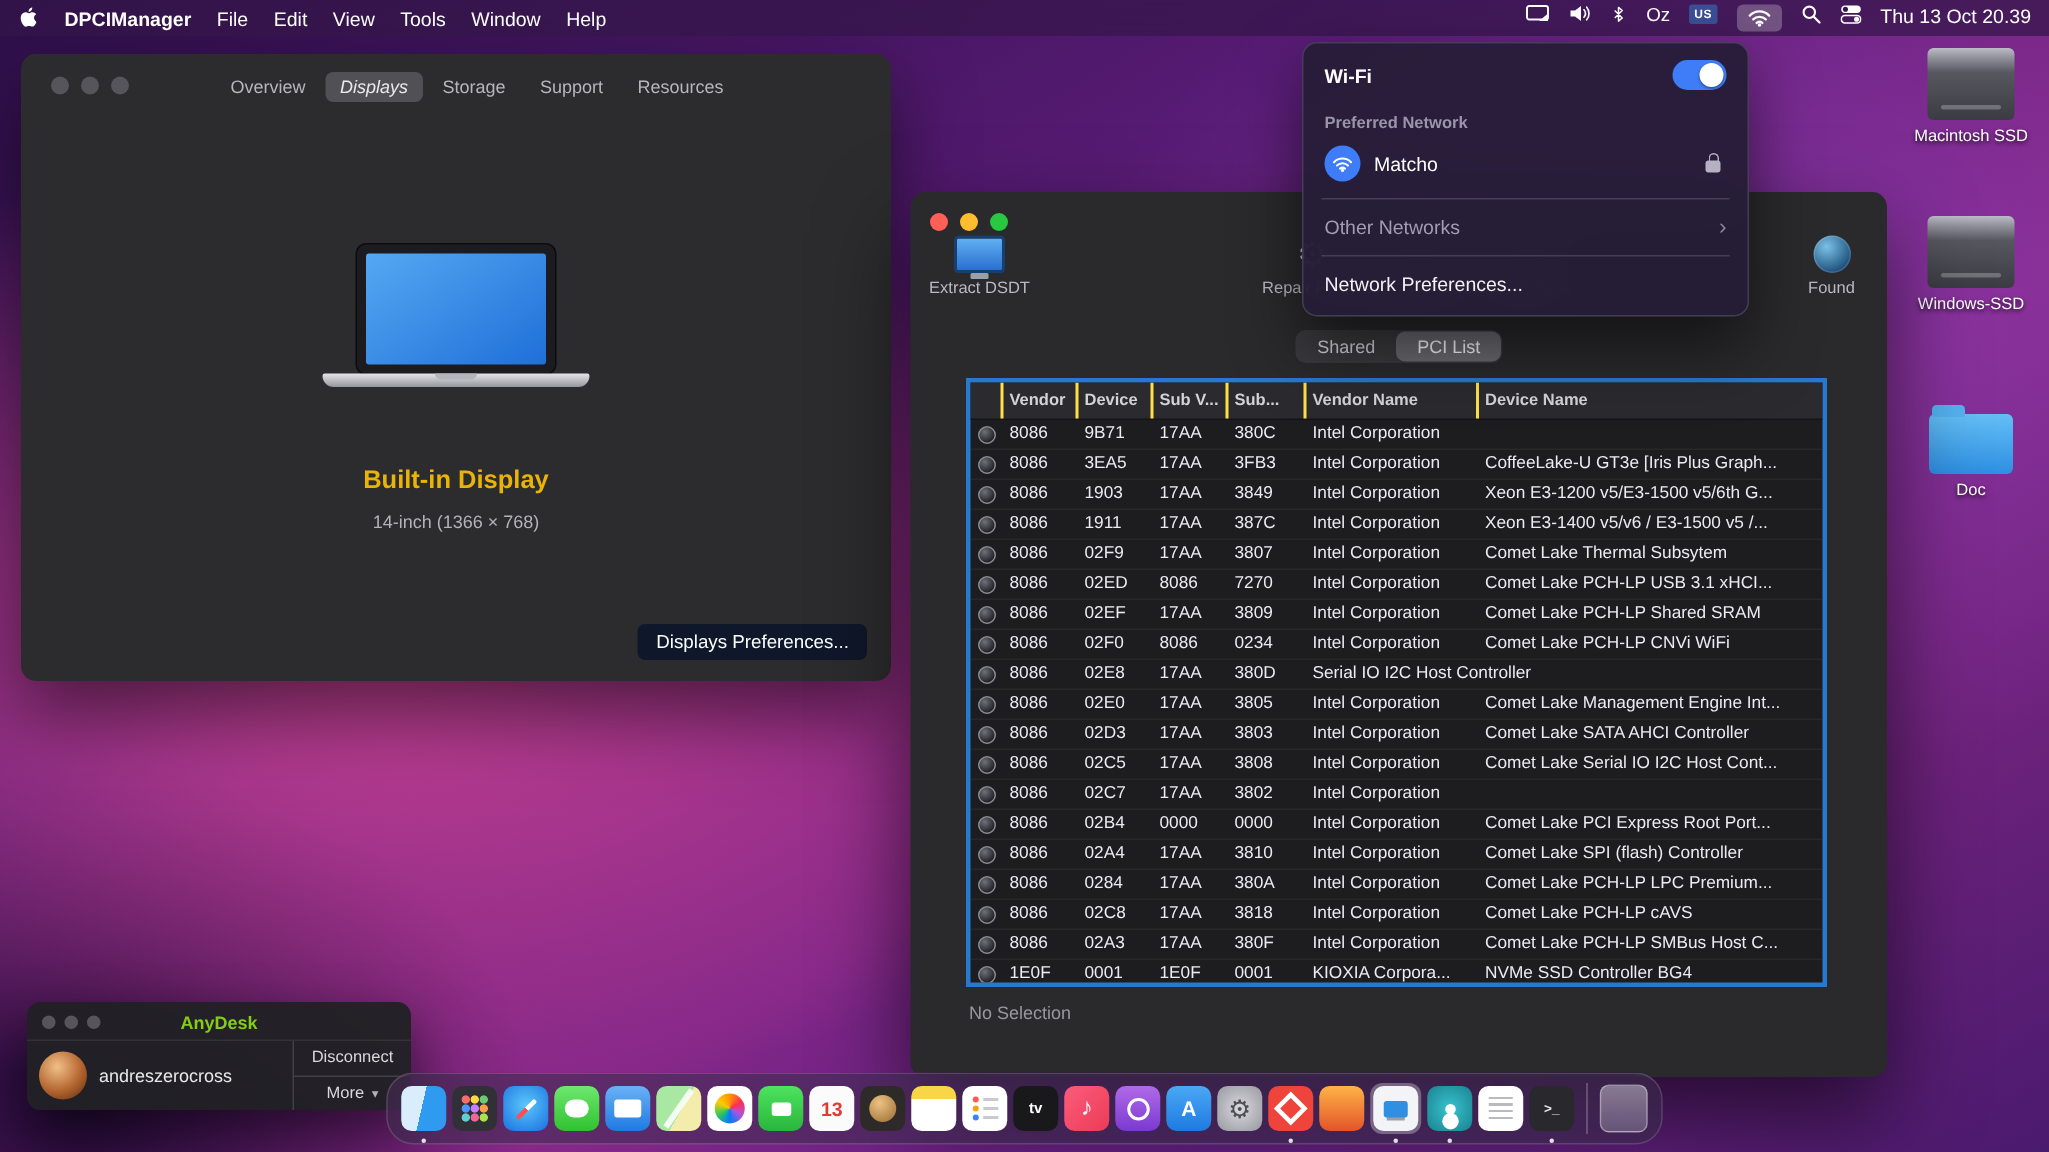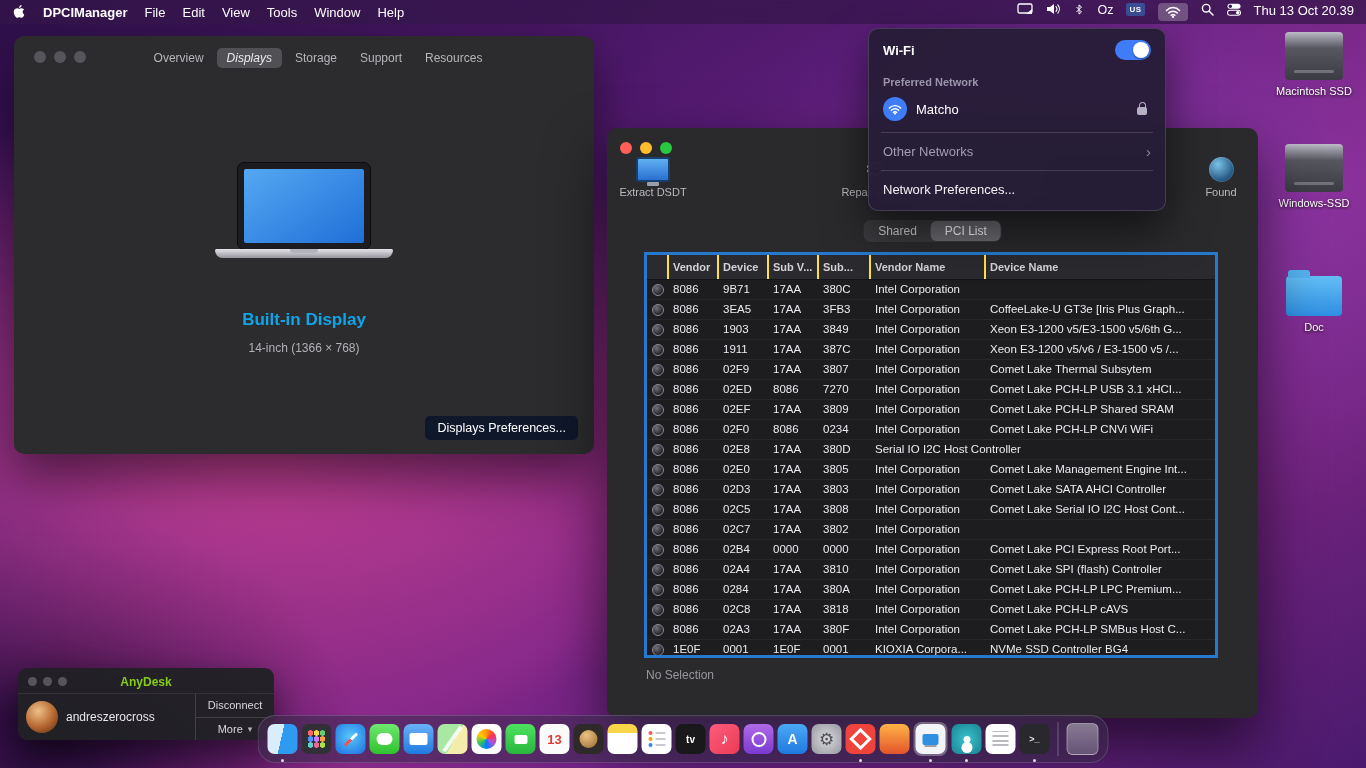--- a/index.html
+++ b/index.html
@@ -51,21 +51,21 @@
   .light.red{background:#ff5f57;}.light.yellow{background:#febc2e;}.light.green{background:#28c840;}
   .aw-lights{position:absolute;top:15px;left:20px;}
   .aw-tabs{position:absolute;top:12px;left:0;right:0;display:flex;justify-content:center;gap:3px;font-size:12px;color:#b6b6bb;margin-left:28px;}
   .aw-tab{padding:3px 10px;border-radius:5px;cursor:default;}
   .aw-tab.active{background:#505055;color:#e9e9ec;font-style:italic;}
   .laptop{position:absolute;top:126px;left:0;right:0;display:flex;flex-direction:column;align-items:center;}
   .lt-screen{width:134px;height:88px;background:#1c1c20;border:1px solid #0c0c10;border-radius:7px;padding:6px;box-sizing:border-box;}
   .lt-display{width:100%;height:100%;background:linear-gradient(145deg,#55a8f2,#1f6fd8);border-radius:2px;}
   .lt-base{width:178px;height:9px;margin-top:-1px;background:linear-gradient(#e4e4e8,#96969e);border-radius:2px 2px 10px 10px;position:relative;}
   .lt-base::after{content:'';position:absolute;left:50%;top:0;transform:translateX(-50%);width:28px;height:4px;background:#b4b4bc;border-radius:0 0 6px 6px;}
-  .aw-title{position:absolute;top:274px;width:100%;text-align:center;font-size:17px;font-weight:700;color:#0ea5e9;}
+  .aw-title{position:absolute;top:274px;width:100%;text-align:center;font-size:17px;font-weight:700;color:#eab308;}
   .aw-sub{position:absolute;top:305px;width:100%;text-align:center;font-size:12px;color:#b2b2b7;}
   .aw-btn{position:absolute;right:16px;bottom:14px;background:#0f172a;color:#fff;font-size:12.5px;padding:5px 12px;border-radius:5px;cursor:default;}
   
   .dpci-win{position:absolute;left:607px;top:128px;width:651px;height:590px;background:#2a2a2d;border-radius:10px;box-shadow:0 26px 60px rgba(0,0,0,.62);z-index:20;}
   .dw-lights{position:absolute;top:14px;left:13px;}
   .tb-item{position:absolute;width:76px;text-align:center;color:#b9b9bf;font-size:11px;cursor:default;}
   .tb-icon{height:34px;display:flex;align-items:center;justify-content:center;}
   .tb-extract{left:8px;top:24px;}
   .tb-repair{left:230px;top:24px;}
   .tb-rebuild{left:302px;top:24px;}
@@ -361,21 +361,21 @@
 
         <div class="trow">
           <div class="cell c0">
             <span class="chip"></span>
           </div>
           <div class="cell c1">8086</div>
           <div class="cell c2">1911</div>
           <div class="cell c3">17AA</div>
           <div class="cell c4">387C</div>
           <div class="cell c5">Intel Corporation</div>
-          <div class="cell c6">Xeon E3-1200 v5/v6 / E3-1500 v5 /...</div>
+          <div class="cell c6">Xeon E3-1400 v5/v6 / E3-1500 v5 /...</div>
         </div>
 
         <div class="trow">
           <div class="cell c0">
             <span class="chip"></span>
           </div>
           <div class="cell c1">8086</div>
           <div class="cell c2">02F9</div>
           <div class="cell c3">17AA</div>
           <div class="cell c4">3807</div>

